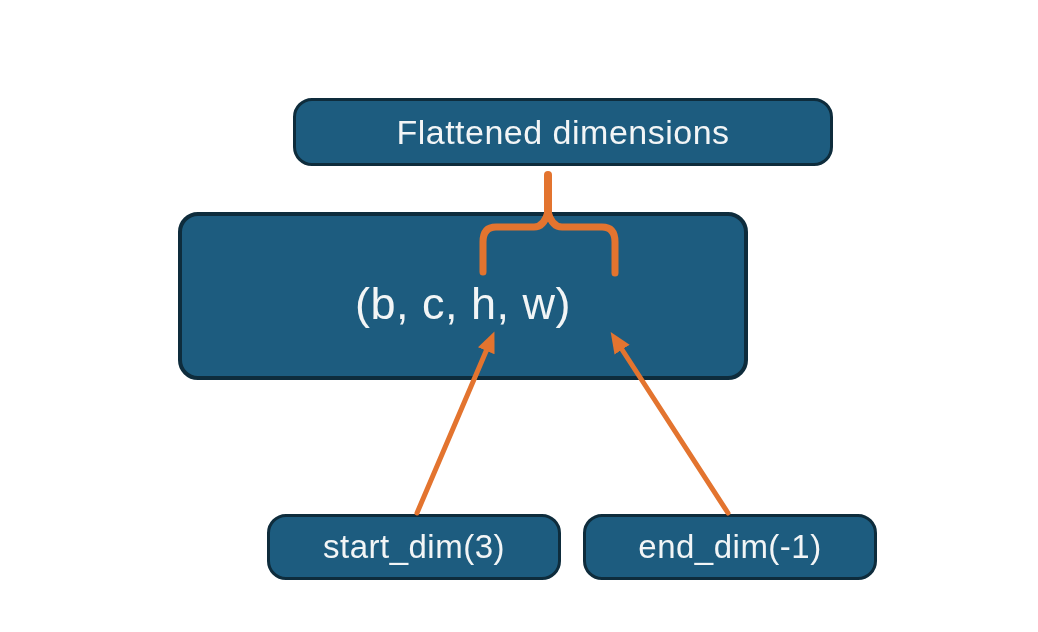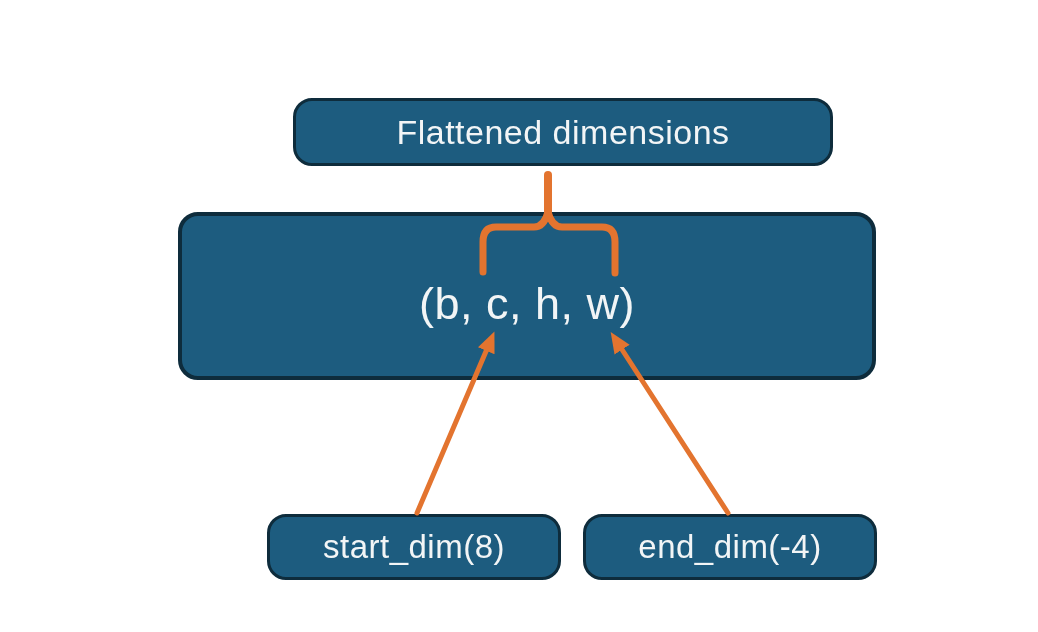--- a/index.html
+++ b/index.html
@@ -39,21 +39,21 @@
   .node-flattened {
     left: 293px;
     top: 98px;
     width: 540px;
     height: 68px;
     font-size: 34px;
   }
   .node-tensor {
     left: 178px;
     top: 212px;
-    width: 698px;
+    width: 570px;
     height: 168px;
     border-width: 4px;
     border-radius: 20px;
     font-size: 45px;
   }
   .node-tensor .node-label {
     transform: translateY(8px);
   }
   .node-startdim {
     left: 267px;
@@ -87,25 +87,25 @@
 
   <div class="node node-flattened">
     <span class="node-label">Flattened dimensions</span>
   </div>
 
   <div class="node node-tensor">
     <span class="node-label">(b, c, h, w)</span>
   </div>
 
   <div class="node node-startdim">
-    <span class="node-label">start_dim(8)</span>
+    <span class="node-label">start_dim(3)</span>
   </div>
 
   <div class="node node-enddim">
-    <span class="node-label">end_dim(-4)</span>
+    <span class="node-label">end_dim(-1)</span>
   </div>
 
   <svg class="overlay" viewBox="0 0 1038 632" xmlns="http://www.w3.org/2000/svg">
     <defs>
       <marker id="arrowhead" markerWidth="5" markerHeight="4" refX="0.4" refY="1.8" orient="auto">
         <path class="arrowhead-shape" d="M0,0 L4.2,1.8 L0,3.6 Z"></path>
       </marker>
     </defs>
 
     <path class="connector stem-stroke" d="M548,175 L548,211"></path>

